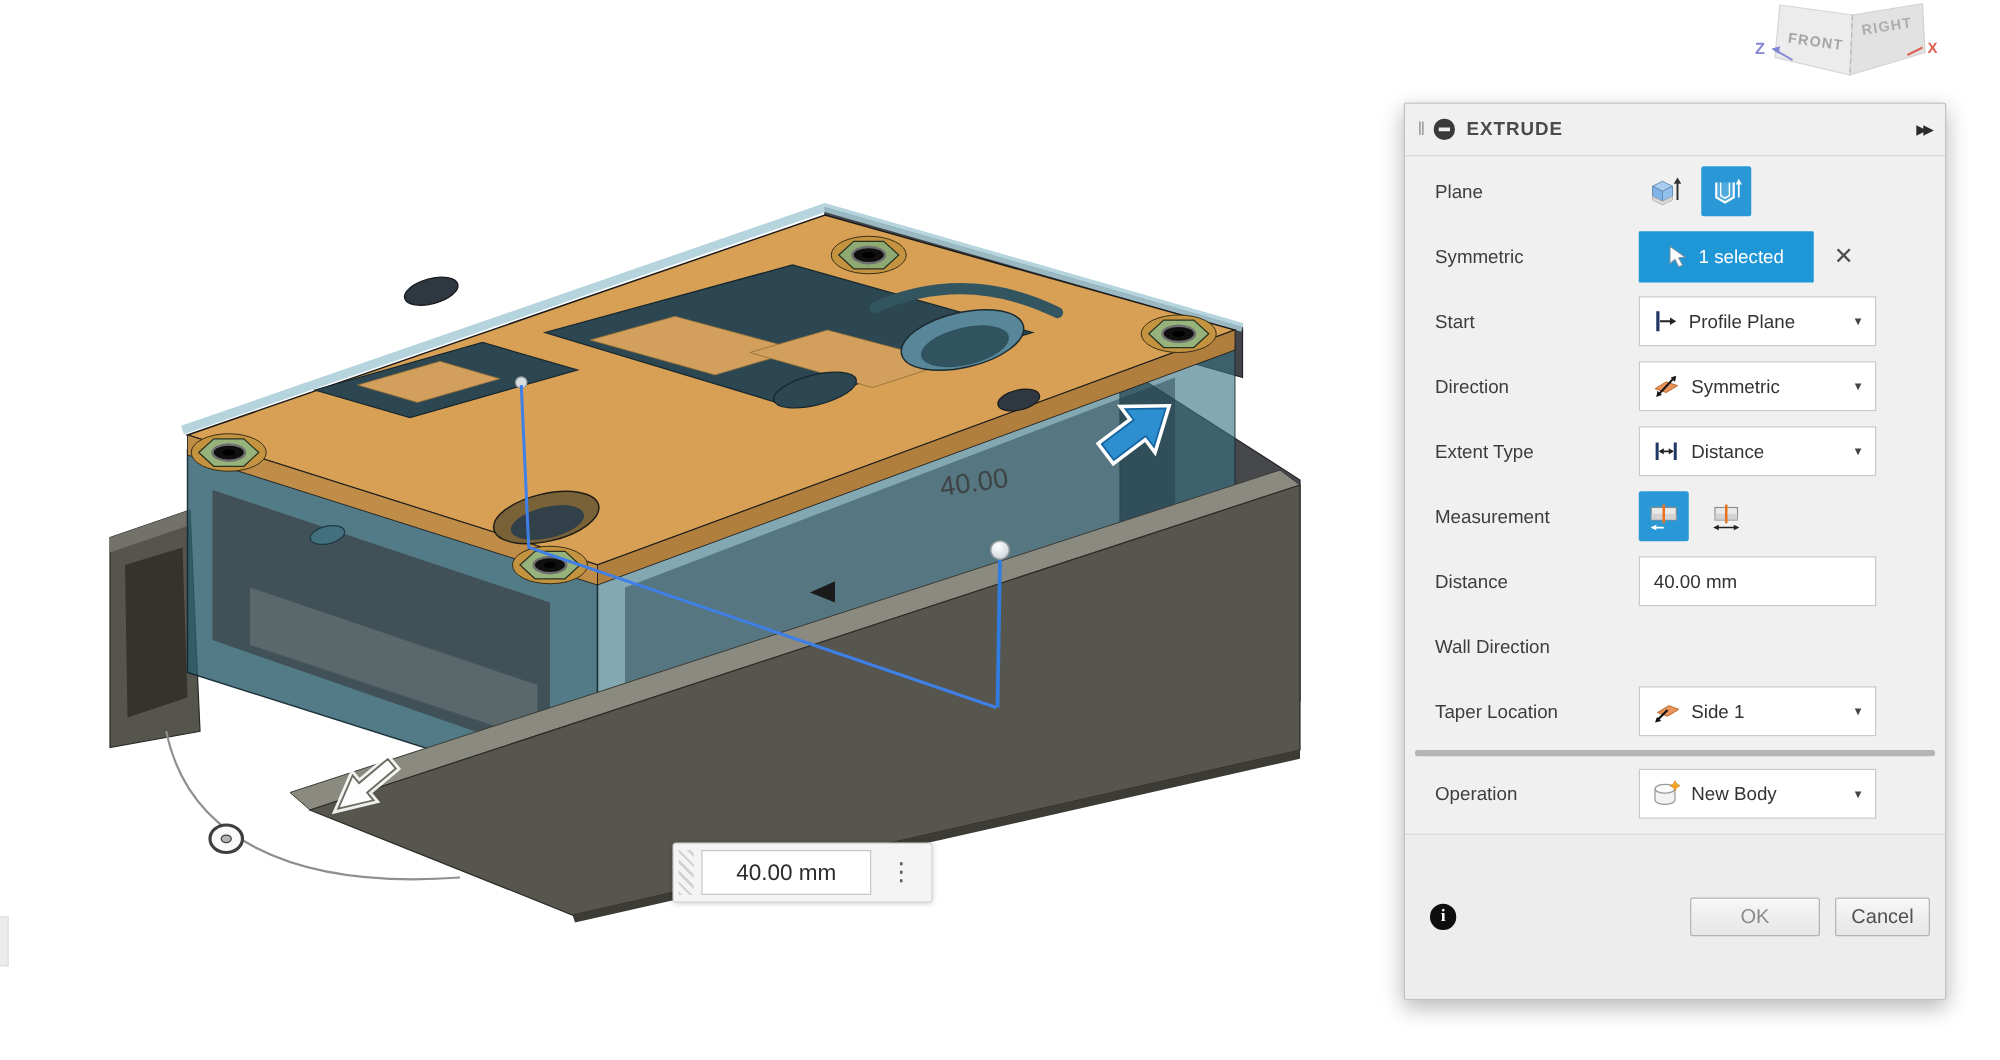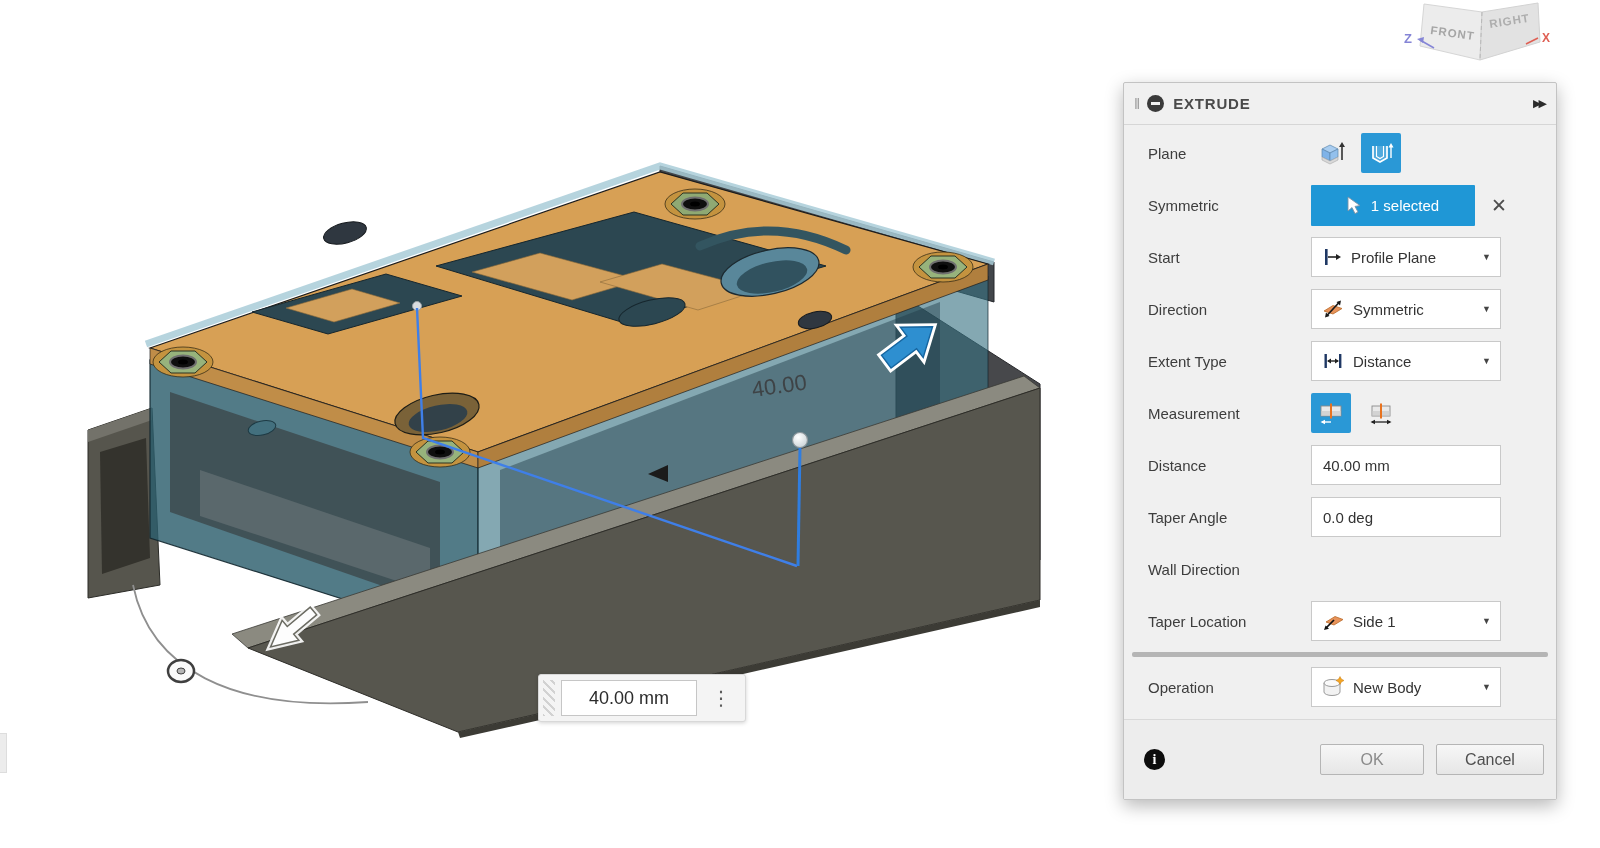--- a/index.html
+++ b/index.html
@@ -40,21 +40,21 @@
   #dlg-body { flex:none; padding-top:2px; }
   .row { display:flex; align-items:center; height:52px; padding:0 14px 0 24px; }
   .row-label { width:163px; flex:none; font-size:15px; color:#3d3d3d; }
   .row-ctrl { display:flex; align-items:center; }
 
   .tile { width:40px; height:40px; display:flex; align-items:center; justify-content:center;
           border-radius:2px; cursor:pointer; }
   .tile.selected { background:#2a98d6; }
   .tile + .tile { margin-left:10px; }
 
-  .btn-selected-profiles { width:164px; height:41px; background:#1f97d6; color:#fff;
+  .btn-selected-profiles { width:140px; height:41px; background:#1f97d6; color:#fff;
         display:flex; align-items:center; justify-content:center; gap:9px;
         font-size:15px; border-radius:1px; cursor:pointer; }
   .x-close { margin-left:16px; font-size:19px; color:#4d4d4d; cursor:pointer; }
 
   .dropdown { width:190px; height:40px; background:#fff; border:1px solid #c9c9c9;
               display:flex; align-items:center; gap:8px; padding:0 9px; cursor:pointer;justify-content:flex-end; }
   .dd-text { font-size:15px; color:#333; }
   .dd-caret { margin-left:auto; font-size:9px; color:#444; }
 
   .text-input { width:190px; height:40px; background:#fff; border:1px solid #c9c9c9;
@@ -65,21 +65,21 @@
 
   #dlg-footer { margin-top:6px; flex:1; border-top:1px solid #d9d9d9; background:#ededed;
                 display:flex; align-items:center; padding:0 12px 0 20px; }
   #info-icon { width:21px; height:21px; border-radius:50%; background:#0d0d0d; color:#fff;
                font-size:14px; font-weight:bold; display:flex; align-items:center;
                justify-content:center; font-family:"Liberation Serif",serif; }
   .dlg-btn { height:31px; border:1px solid #b5b5b5; border-radius:2px;
              background:linear-gradient(#f7f7f7,#e6e6e6); font-size:16px;
              font-family:"Liberation Sans",sans-serif; cursor:pointer;text-align:center; }
   #ok-btn { width:104px; margin-left:auto; color:#8a8a8a; }
-  #cancel-btn { width:108px; margin-left:12px; color:#4f4f4f; }
+  #cancel-btn { width:76px; margin-left:12px; color:#4f4f4f; }
 
   
   #viewcube { position:absolute; left:1390px; top:0; }
 </style>
 </head>
 <body>
 
 <svg id="viewport-svg" width="1600" height="848" viewBox="0 0 1600 848">
   <defs>
     <radialGradient id="sphereGrad" cx="38%" cy="32%" r="75%">
@@ -319,26 +319,20 @@
       </span>
     </div>
 
     <div class="row">
       <span class="row-label">Distance</span>
       <span class="row-ctrl">
         <input class="text-input" type="text" value="40.00 mm" style="">
       </span>
     </div>
 
-    <div class="row">
-      <span class="row-label">Taper Angle</span>
-      <span class="row-ctrl">
-        <input class="text-input" type="text" value="0.0 deg" style="">
-      </span>
-    </div>
 
     <div class="row">
       <span class="row-label">Wall Direction</span>
     </div>
 
     <div class="row">
       <span class="row-label">Taper Location</span>
       <span class="row-ctrl">
         <span class="dropdown">
           <svg width="24" height="24" viewBox="0 0 24 24">

